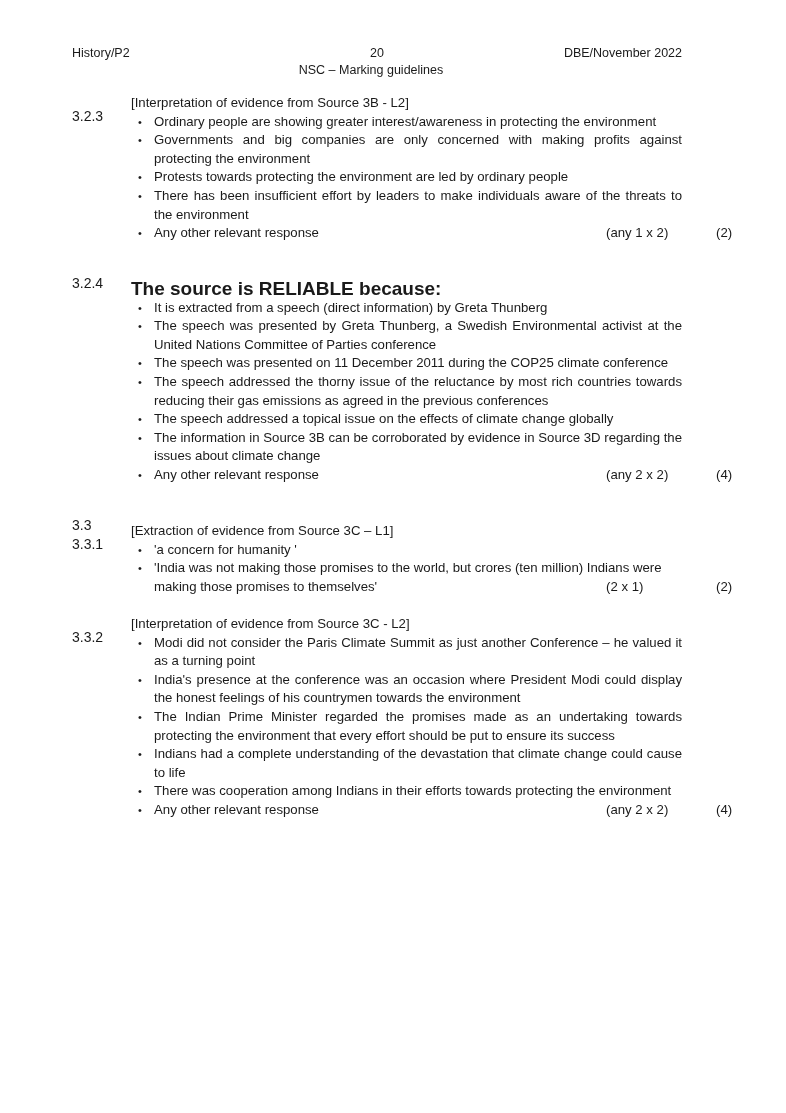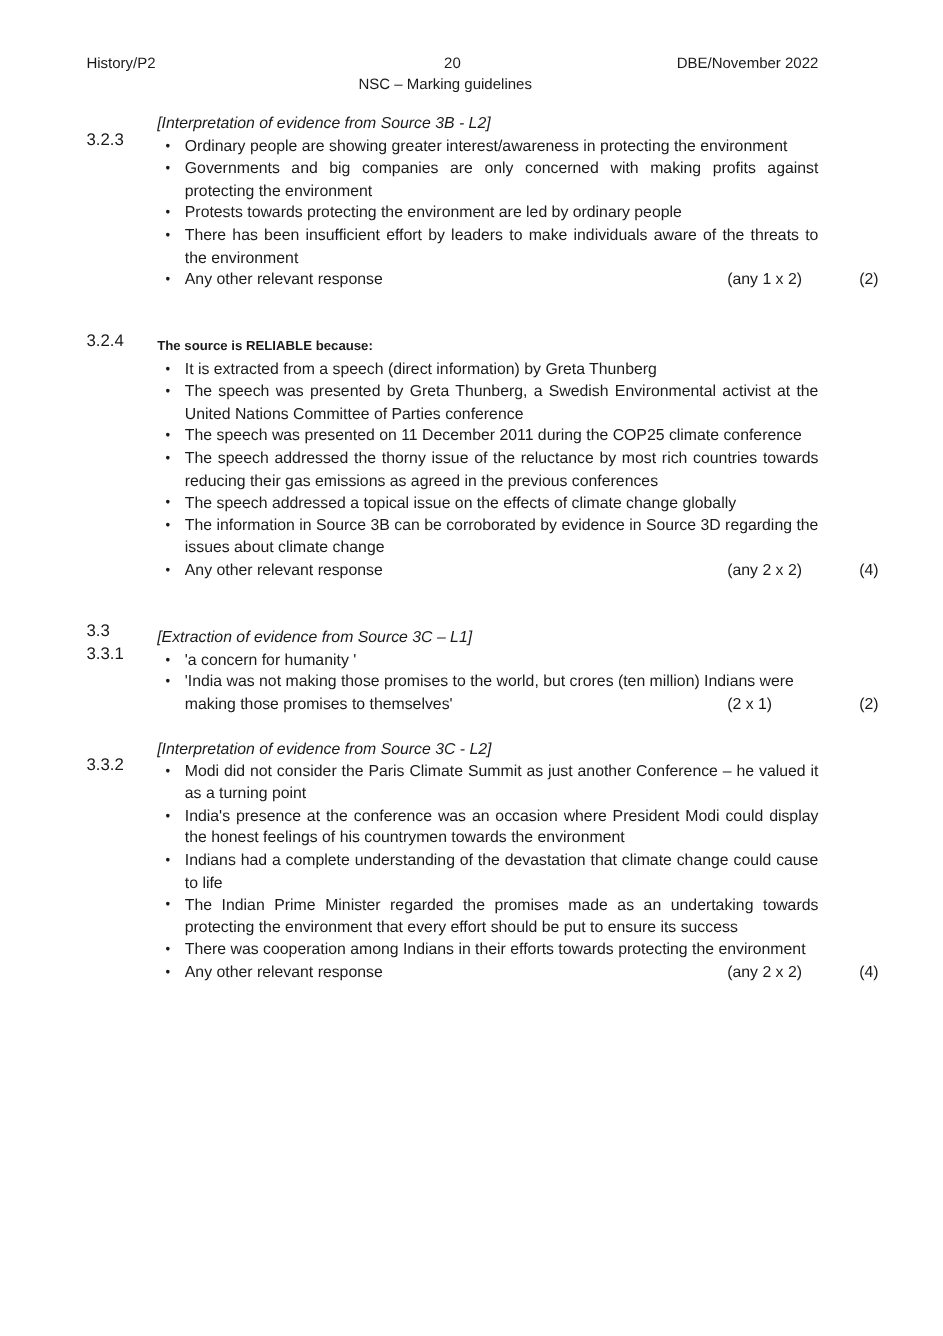--- a/index.html
+++ b/index.html
@@ -63,27 +63,26 @@
     min-height: 18.6px;
     padding-left: 59px;
   }
   .sec-num {
     position: absolute;
     left: 0;
     top: 13px;
     font-size: 14px;
   }
   .sec-title {
-    font-style: italic;
     font-size: 13.2px;
   }
   .sec-bold {
     padding-left: 59px;
     font-weight: bold;
-    font-size: 11px;
+    font-size: 19px;
   }
 
   ul.bullets {
     list-style: none;
     margin: 0;
     padding: 0;
   }
   ul.bullets > li {
     position: relative;
     padding-left: 82px;
@@ -254,22 +253,22 @@
     <div class="gap-sm"></div>
 
     <div class="section">
       <div class="sec-head">
         <span class="sec-num">3.3.2</span>
         <span class="sec-title">[Interpretation of evidence from Source 3C - L2]</span>
       </div>
       <ul class="bullets">
         <li><span class="txt">Modi did not consider the Paris Climate Summit as just another Conference – he valued it as a turning point</span></li>
         <li><span class="txt">India's presence at the conference was an occasion where President Modi could display the honest feelings of his countrymen towards the environment</span></li>
+        <li><span class="txt">The Indian Prime Minister regarded the promises made as an undertaking towards protecting the environment that every effort should be put to ensure its success</span></li>
         <li><span class="txt">Indians had a complete understanding of the devastation that climate change could cause to life</span></li>
-        <li><span class="txt">The Indian Prime Minister regarded the promises made as an undertaking towards protecting the environment that every effort should be put to ensure its success</span></li>
         <li><span class="txt">There was cooperation among Indians in their efforts towards protecting the environment</span></li>
         <li class="nojust mark-line">
           <span class="mk-wrap">
             <span class="txt">Any other relevant response</span>
             <span class="mk-any">(any 2 x 2)</span>
             <span class="mk-val">(4)</span>
           </span>
         </li>
       </ul>
     </div>

